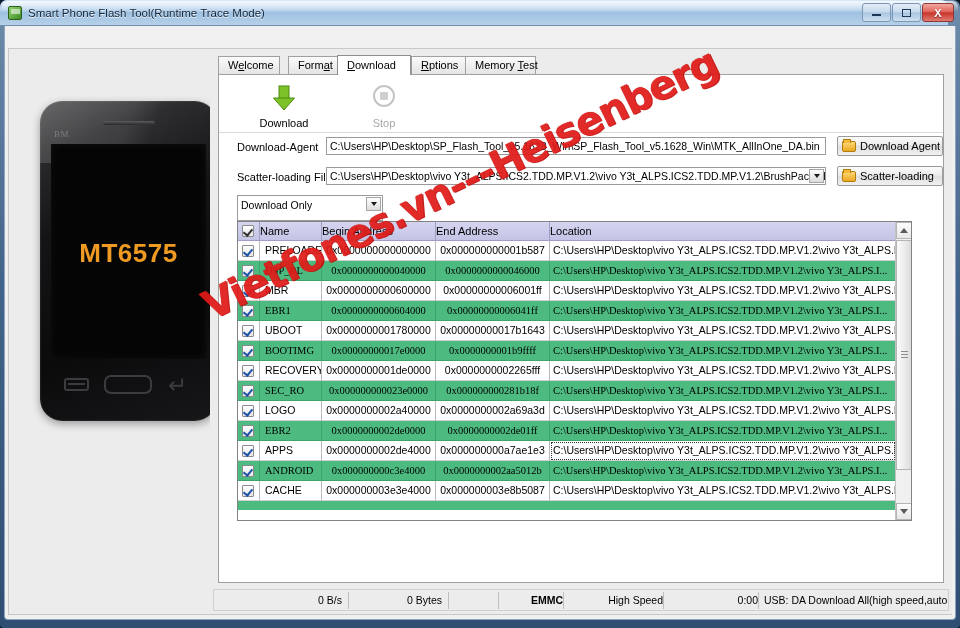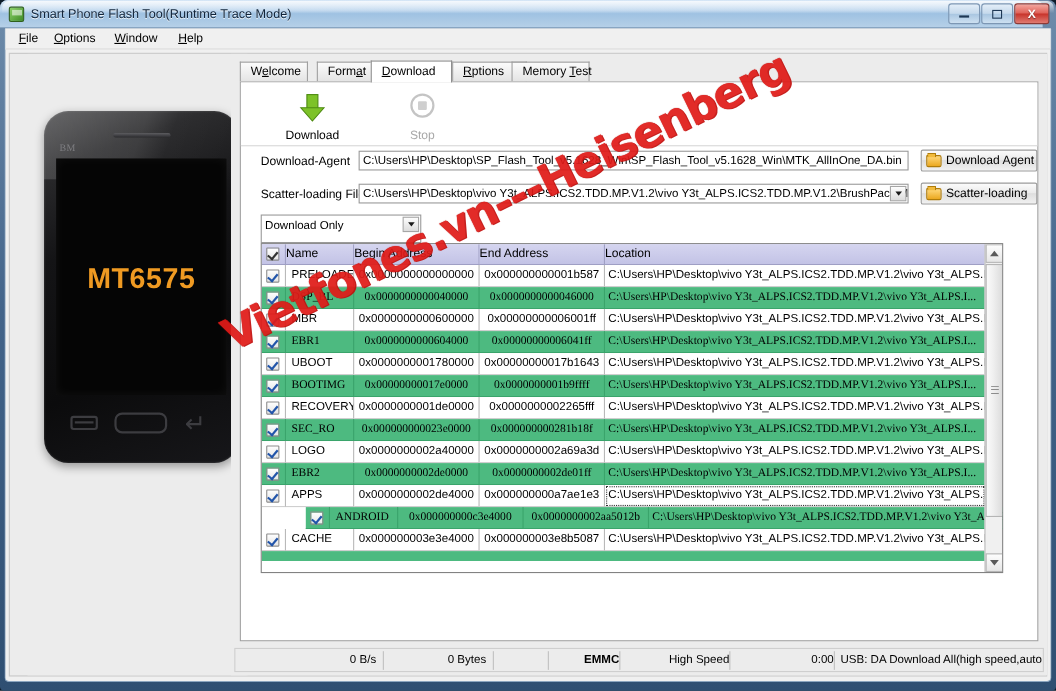--- a/index.html
+++ b/index.html
@@ -340,26 +340,20 @@
           <i class="xglyph"></i>
         </span>
     </div>
     <div class="winbtn" id="btn-close">
       <span class="g">X</span>
     </div>
   </div>
 
   <div id="client">
 
-    <div id="menubar">
-      <div class="menu-item" style="left:6px"><u>F</u><span>ile</span></div>
-      <div class="menu-item" style="left:38px"><u>O</u><span>ptions</span></div>
-      <div class="menu-item" style="left:93px"><u>W</u><span>indow</span></div>
-      <div class="menu-item" style="left:151px"><u>H</u><span>elp</span></div>
-    </div>
 
     <div id="inner">
 
       <div id="phone-panel">
         <div id="phone">
           <div id="phone-gloss"></div>
           <div id="phone-speaker"></div>
           <div id="phone-bm">BM</div>
           <div id="phone-screen">
             <div id="phone-chip">MT6575</div>
@@ -523,21 +517,21 @@
                 </div>
                 <div class="row odd focus" style="top: 219px;">
                   <div class="cell c-chk">
                     <span class="chkbox"></span>
                   </div>
                   <div class="cell c-name">APPS</div>
                   <div class="cell c-begin">0x0000000002de4000</div>
                   <div class="cell c-end">0x000000000a7ae1e3</div>
                   <div class="cell c-loc">C:\Users\HP\Desktop\vivo Y3t_ALPS.ICS2.TDD.MP.V1.2\vivo Y3t_ALPS.I...</div>
                 </div>
-                <div class="row even" style="top: 239px; margin-left: 40px;">
+                <div class="row even" style="top: 239px;">
                   <div class="cell c-chk">
                     <span class="chkbox"></span>
                   </div>
                   <div class="cell c-name">ANDROID</div>
                   <div class="cell c-begin">0x000000000c3e4000</div>
                   <div class="cell c-end">0x0000000002aa5012b</div>
                   <div class="cell c-loc">C:\Users\HP\Desktop\vivo Y3t_ALPS.ICS2.TDD.MP.V1.2\vivo Y3t_ALPS.I...</div>
                 </div>
                 <div class="row odd" style="top: 259px;">
                   <div class="cell c-chk">

